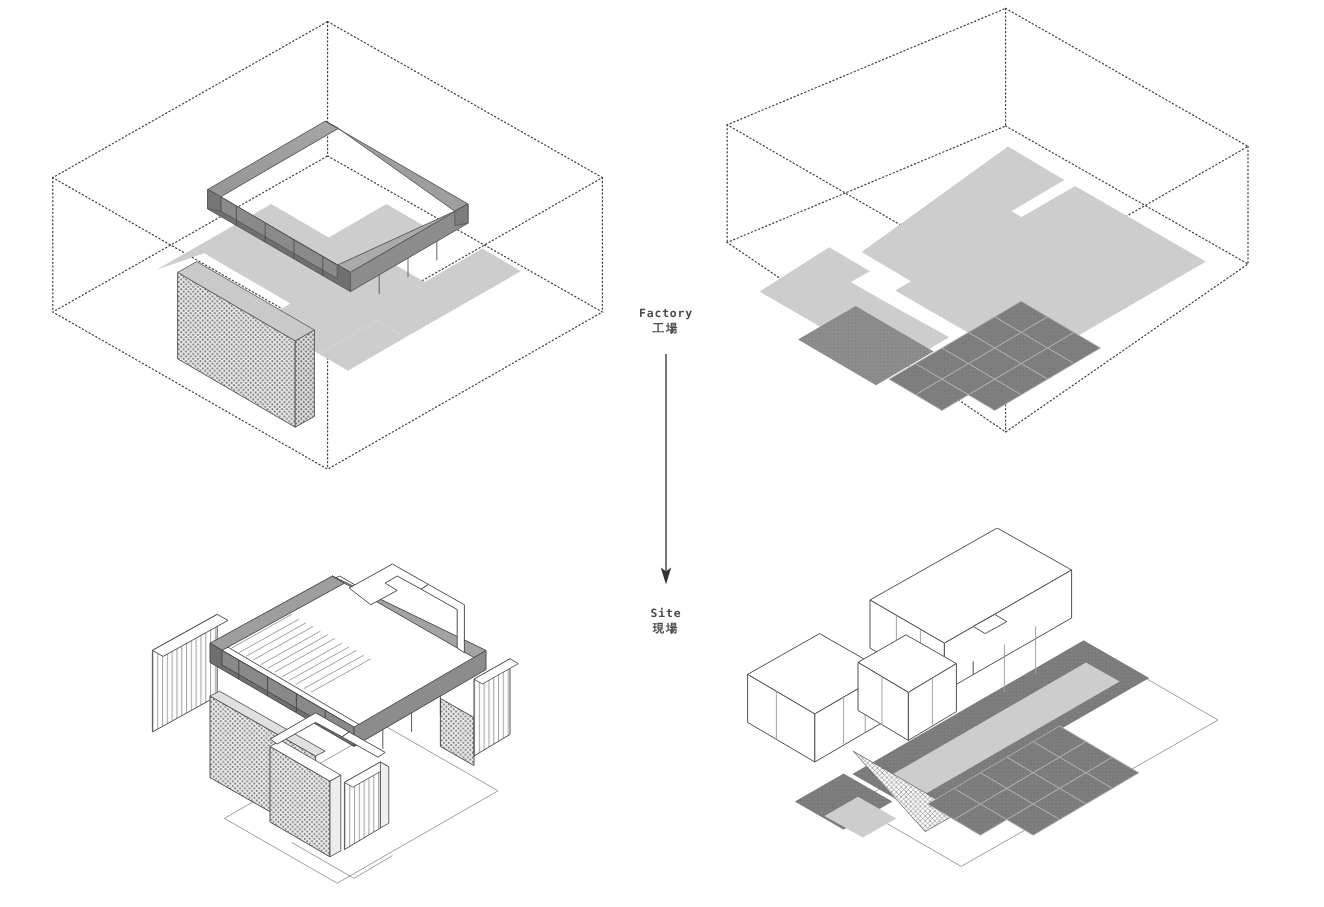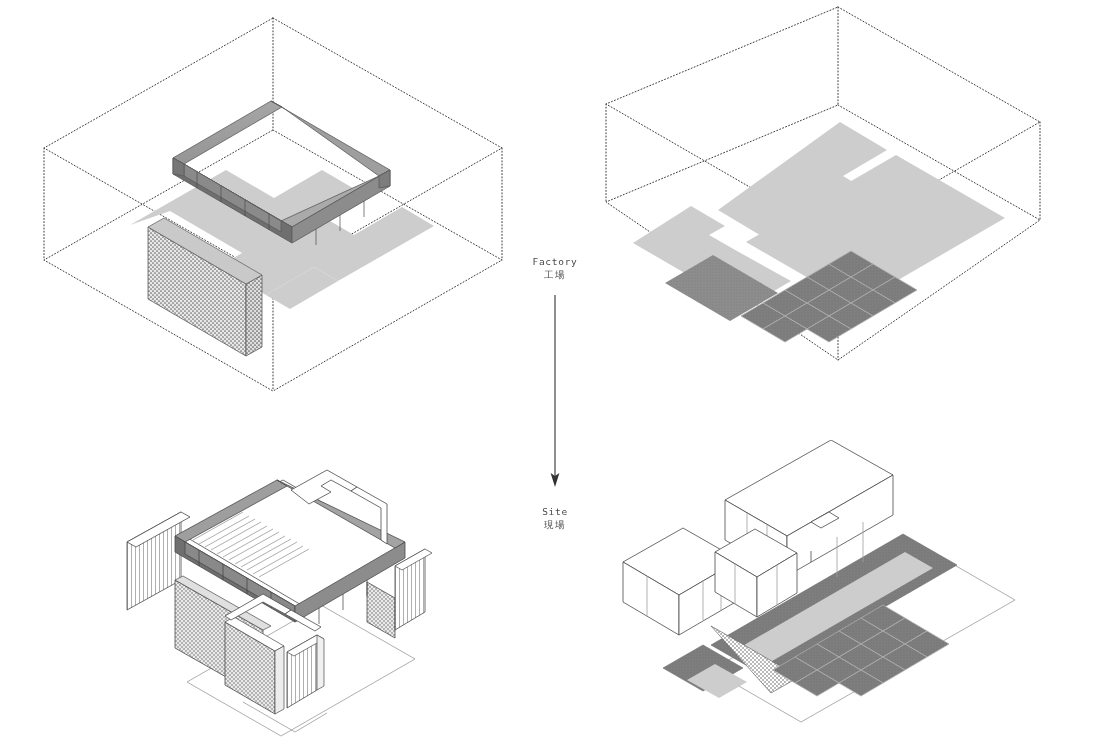--- a/index.html
+++ b/index.html
@@ -1,21 +1,21 @@
 <!DOCTYPE html>
 <html><head>
 <meta charset="utf-8">
 <style>
   html,body{margin:0;padding:0;background:#ffffff;}
   body{
     width:1103px;height:756px;
     font-family:"DejaVu Sans Mono","Liberation Mono",monospace;
     overflow:hidden;position:relative;
   }
-  #stage{position:absolute;left:0;top:0;width:1103px;height:756px;}
+  #stage{position:absolute;left:0;top:0;width:1103px;height:756px;font-weight:bold;}
   svg.panel{position:absolute;}
   .centercol{
     position:absolute;left:455px;top:255px;width:200px;height:300px;
     display:flex;flex-direction:column;align-items:center;
     pointer-events:none;
   }
   .lbl{
     font-family:"DejaVu Sans Mono","Liberation Mono",monospace;
     color:#4a4a4a;font-size:9.5px;line-height:13px;text-align:center;
     letter-spacing:.7px;white-space:nowrap;

